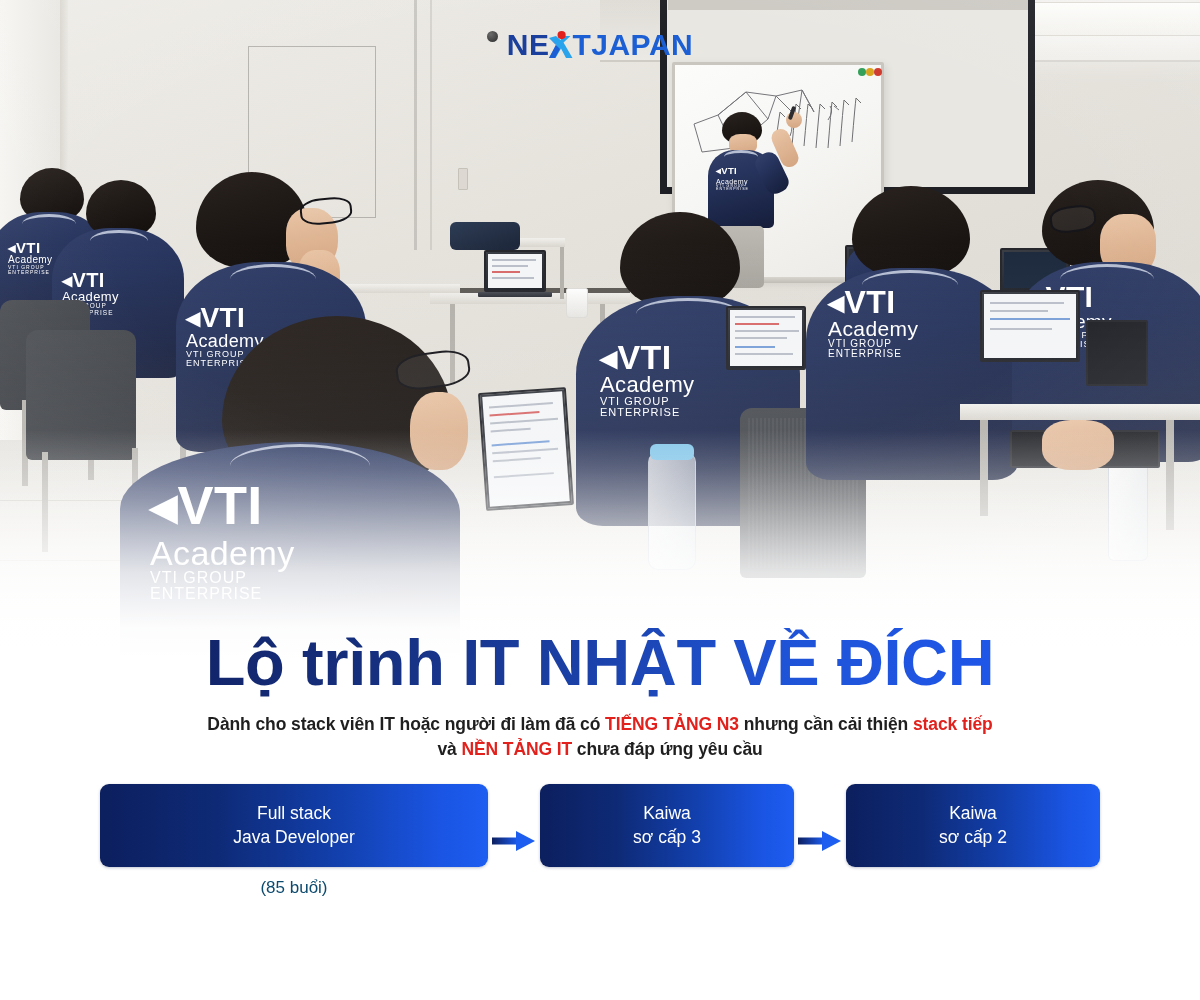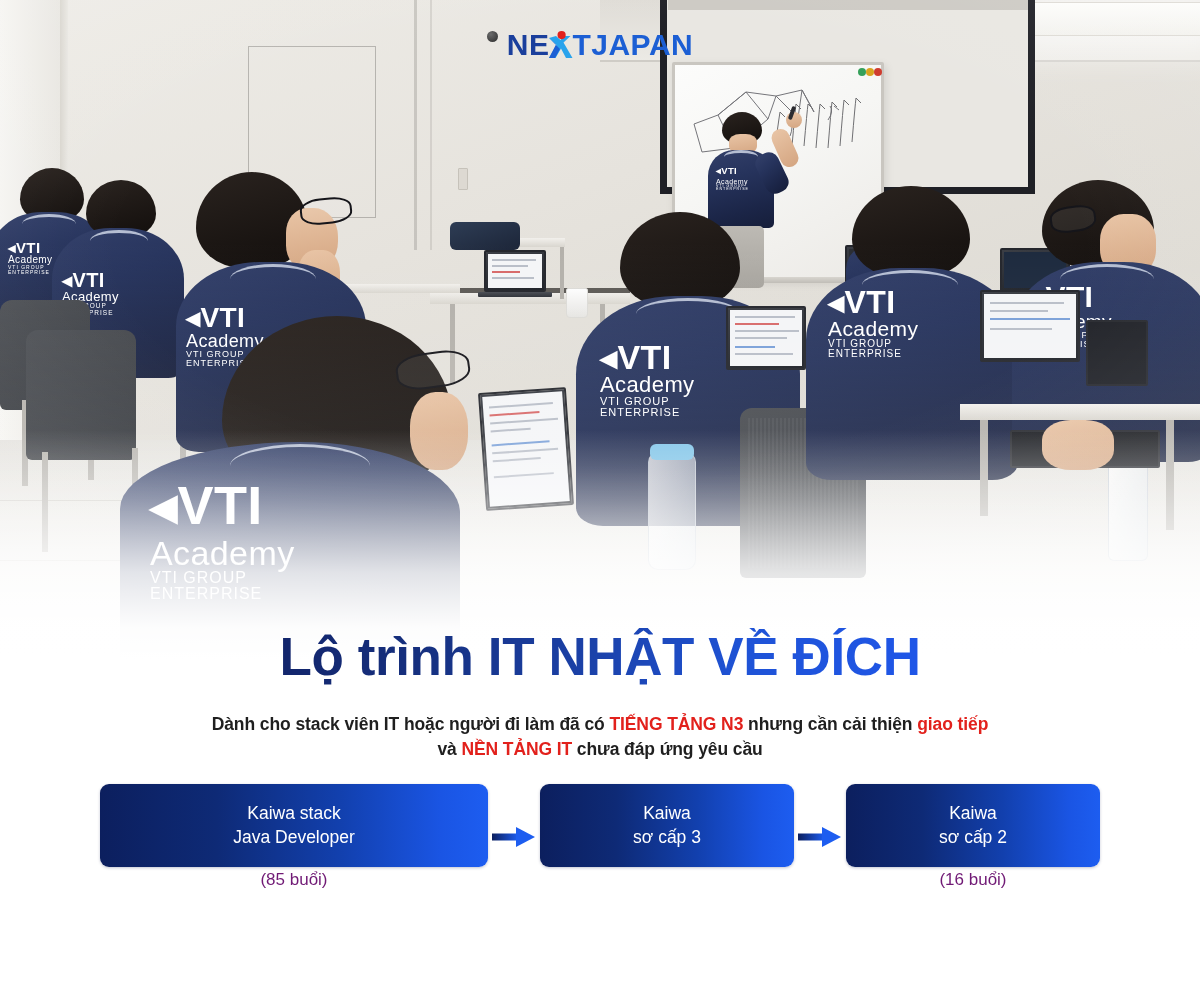--- a/index.html
+++ b/index.html
@@ -109,21 +109,21 @@
            justify-content:center; align-items:center; z-index:40; }
   .brand-wrap { display:flex; align-items:center; font-size:30px; font-weight:700;
                 letter-spacing:.5px; line-height:1; }
   .brand-a { color:#1b3f9c; }
   .brand-b { color:#1c5fd4; }
   .brand-x { position:relative; width:25px; height:30px; margin:0 -1px; }
   .brand-x svg { position:absolute; left:0; top:0; }
 
   
   #headline { position:absolute; left:0; right:0; top:628px; text-align:center; z-index:30; }
-  .headline-txt { display:inline-block; font-size:53px; font-weight:700; line-height:1.08;
+  .headline-txt { display:inline-block; font-size:65px; font-weight:700; line-height:1.08;
     letter-spacing:-.4px;
     background:linear-gradient(95deg,#12256b 0%,#16307f 22%,#1b41a8 48%,#1f53d6 72%,#1f56e8 100%);
     -webkit-background-clip:text; background-clip:text; color:transparent;
     -webkit-text-fill-color:transparent; }
 
   
   #subtitle { position:absolute; left:0; right:0; top:712px; text-align:center; z-index:30;
               font-size:17.5px; font-weight:700; color:#1f1f1f; line-height:1.45;
               letter-spacing:-.1px; }
   #subtitle .hl { color:#e2211c; }
@@ -135,21 +135,21 @@
   .step.s1 { flex-basis:388px; }
   .step.s2 { flex-basis:254px; }
   .step.s3 { flex-basis:254px; }
   .card { height:83px; border-radius:9px; display:flex; flex-direction:column;
           align-items:center; justify-content:center; color:#fff;
           font-size:17.5px; line-height:1.32; font-weight:400; text-align:center;
           background:linear-gradient(90deg,#0c1f5e 0%,#0e2a76 30%,#1240ae 62%,#1a55e4 88%,#1d5df0 100%);
           box-shadow:0 1px 3px rgba(10,25,80,.25); }
   .arrow { flex:0 0 52px; display:flex; align-items:center; justify-content:center; }
   .arrow svg { display:block; }
-  .cap { margin-top:3px; text-align:center; font-size:17px; color:#701a75; font-weight:400; }
+  .cap { margin-top:11px; text-align:center; font-size:17px; color:#0c4a6e; font-weight:400; }
 </style>
 </head>
 <body>
 
 <div id="page">
 
   <div id="photo">
 
     <div class="wall-main"></div>
     <div class="ceiling"></div>
@@ -425,30 +425,30 @@
       </span>
       <span class="brand-b">TJAPAN</span>
     </div>
   </div>
 
   <div id="headline">
     <span class="headline-txt">Lộ trình IT NHẬT VỀ ĐÍCH</span>
   </div>
 
   <div id="subtitle">
-    <div><span>Dành cho stack viên IT hoặc người đi làm đã có </span><span class="hl">TIẾNG TẢNG N3</span><span> nhưng cần cải thiện </span><span class="hl">giao tiếp</span></div>
+    <div><span>Dành cho stack viên IT hoặc người đi làm đã có </span><span class="hl">TIẾNG TẢNG N3</span><span> nhưng cần cải thiện </span><span class="hl">stack tiếp</span></div>
     <div><span>và </span><span class="hl">NỀN TẢNG IT</span><span> chưa đáp ứng yêu cầu</span></div>
   </div>
 
   <div id="roadmap">
     <div class="row">
 
       <div class="step s1">
         <div class="card">
-          <span>Kaiwa stack</span>
+          <span>Full stack</span>
           <span>Java Developer</span>
         </div>
         <div class="cap">(85 buổi)</div>
       </div>
 
       <div class="arrow">
         <svg width="44" height="22" viewBox="0 0 44 22" aria-hidden="true">
           <defs>
               <linearGradient id="ag1" x1="0" y1="0" x2="1" y2="0">
             <stop offset="0" stop-color="#0c1f5e"></stop>
@@ -478,19 +478,18 @@
           <rect x="0" y="7.5" width="26" height="7" fill="url(#ag2)"></rect>
           <path d="M24 1 L43 11 L24 21 Z" fill="#1d5df0"></path>
         </svg>
       </div>
 
       <div class="step s3">
         <div class="card">
           <span>Kaiwa</span>
           <span>sơ cấp 2</span>
         </div>
-        <div class="cap">(16 buổi)</div>
       </div>
 
     </div>
   </div>
 
 </div>
 
 </body></html>

